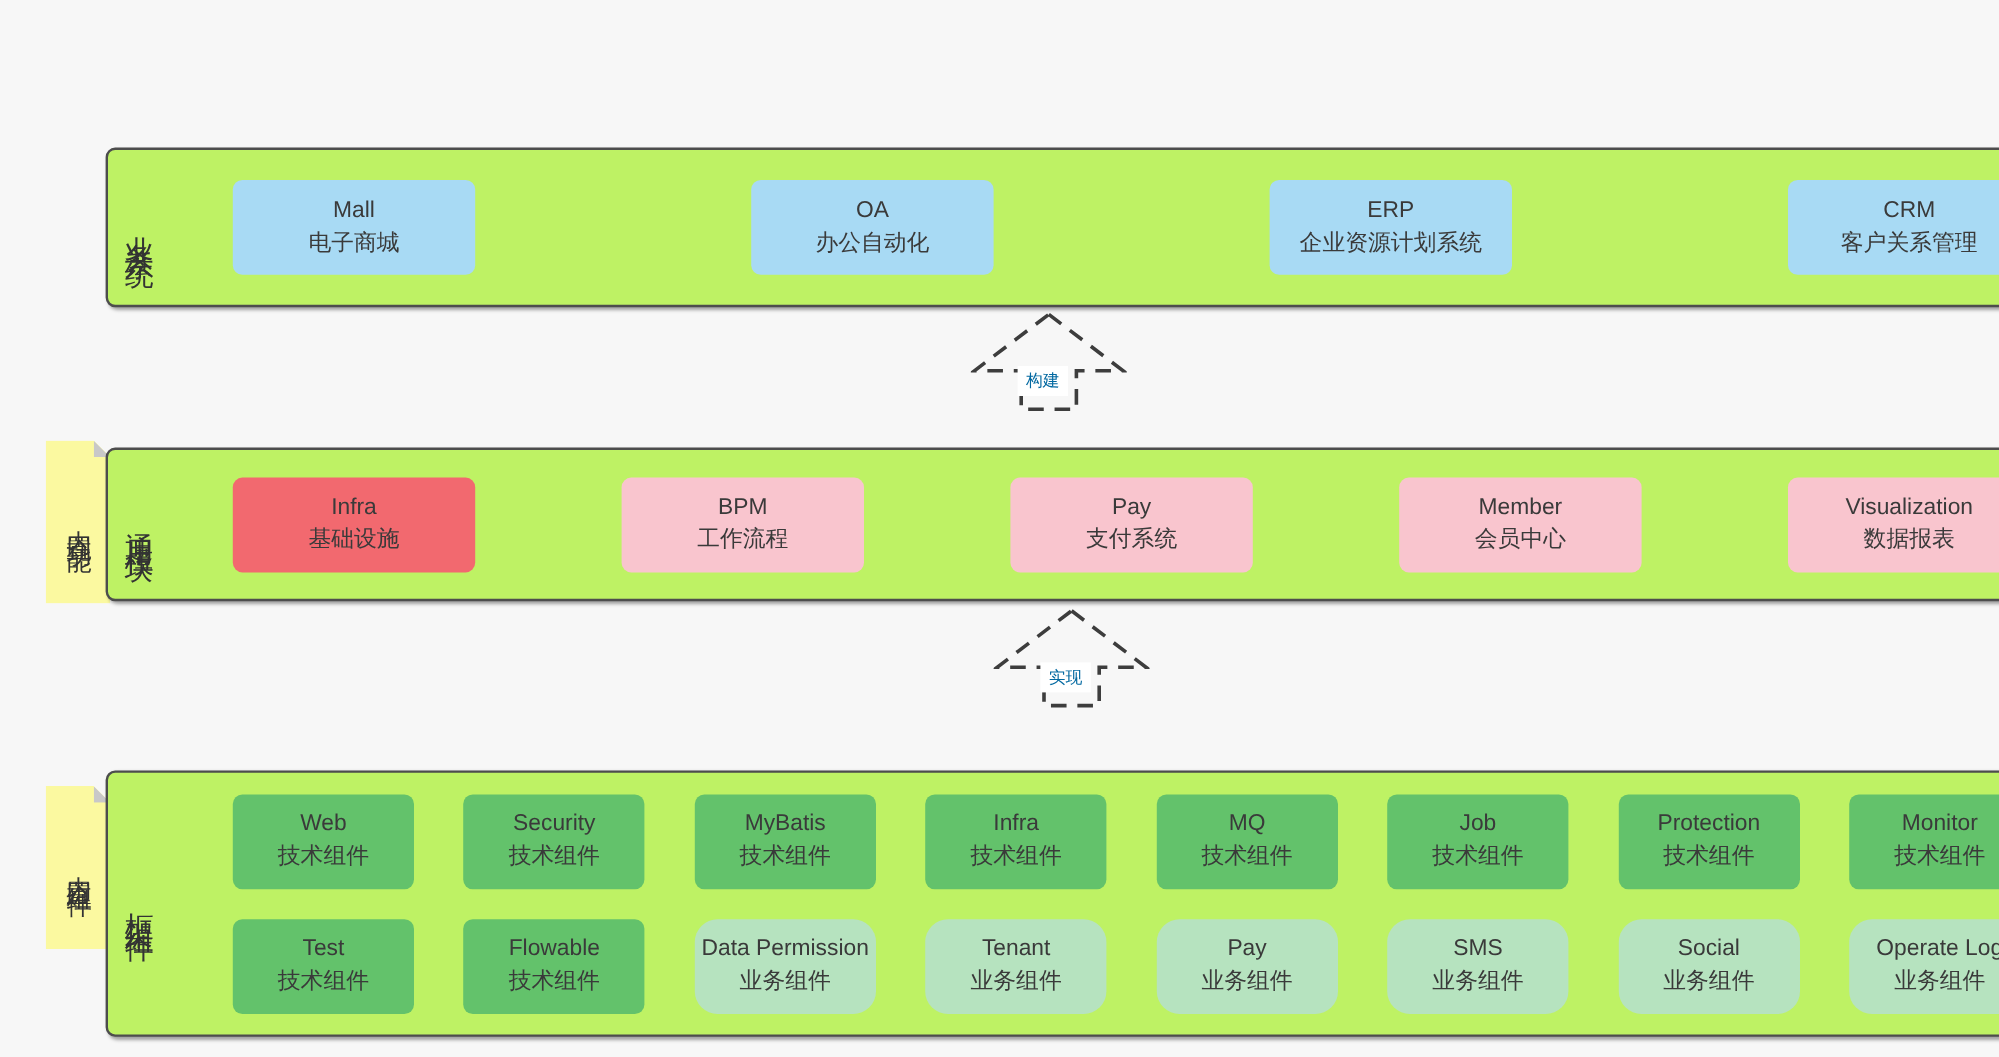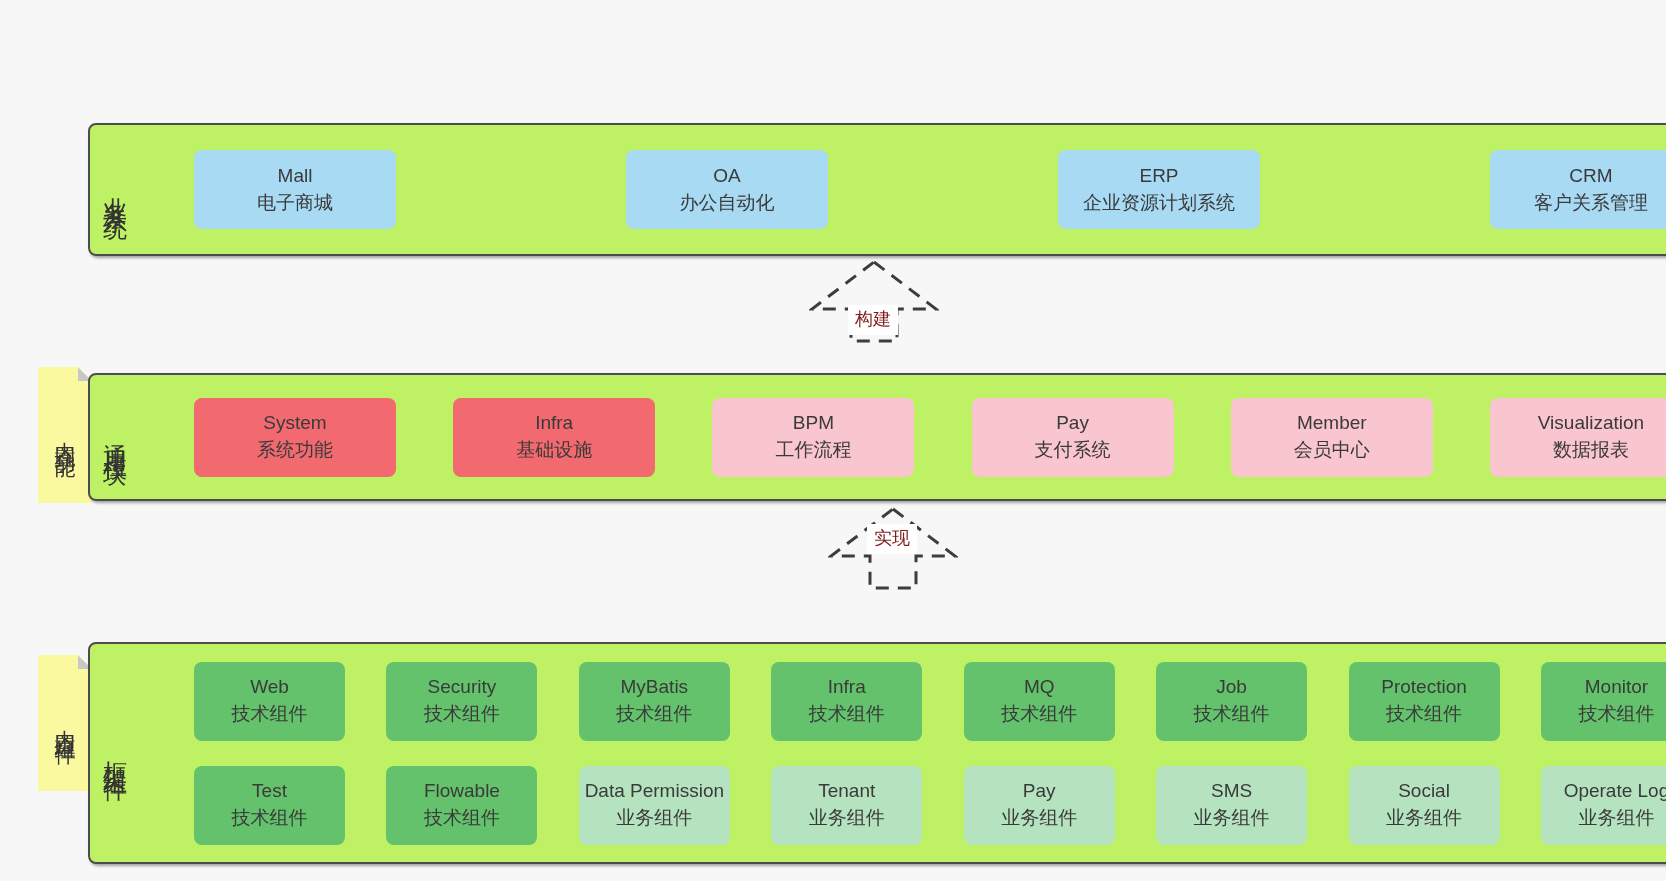--- a/index.html
+++ b/index.html
@@ -64,21 +64,21 @@
     font-size: 19px;
     line-height: 1.42;
     color: #3a3a3a;
   }
   .row.w6 .box { width: 202px; }
   .row.w8 .box { width: 151px; }
   .box.blue        { background: #a8daf4; }
   .box.red         { background: #f2696f; }
   .box.pink        { background: #f9c5ce; }
   .box.green       { background: #63c26b; }
-  .box.green-light { background: #b6e3bf; }
+  .box.green-light { background: #b6e3bf; border-radius: 19px; }
 
   .note {
     position: absolute;
     left: 38px;
     width: 54px;
     height: 136px;
     background: #fbf9a0;
     clip-path: polygon(0 0, 40px 0, 54px 14px, 54px 136px, 0 136px);
     display: flex;
     align-items: center;
@@ -102,27 +102,27 @@
     color: #333;
   }
 
   .arrow-svg { position: absolute; z-index: 0; }
   #arrow-build-svg     { left: 809px; top: 259px; }
   #arrow-implement-svg { left: 828px; top: 506px; }
   .arrow-label {
     position: absolute;
     z-index: 1;
     background: #ffffff;
-    font-size: 18px;
-    color: #7f1d1d;
+    font-size: 14px;
+    color: #0369a1;
     padding: 4px 7px;
     line-height: 1.2;
   }
   #arrow-build-label     { left: 848px; top: 305px; }
-  #arrow-implement-label { left: 867px; top: 524px; }
+  #arrow-implement-label { left: 867px; top: 552px; }
 </style>
 </head>
 <body>
 
 <div>
 
   <section class="panel" id="panel-business">
     <div class="panel-label">业务系统</div>
     <div class="rows">
       <div class="row w6">
@@ -154,24 +154,20 @@
   <div class="note" id="note-modules">
     <span class="note-fold"></span>
     <span class="note-text">内置功能</span>
   </div>
 
   <section class="panel" id="panel-modules">
     <div class="panel-label">通用模块</div>
     <div class="rows">
       <div class="row w6">
           <div class="box red">
-            <div>System</div>
-            <div>系统功能</div>
-          </div>
-          <div class="box red">
             <div>Infra</div>
             <div>基础设施</div>
           </div>
           <div class="box pink">
             <div>BPM</div>
             <div>工作流程</div>
           </div>
           <div class="box pink">
             <div>Pay</div>
             <div>支付系统</div>

